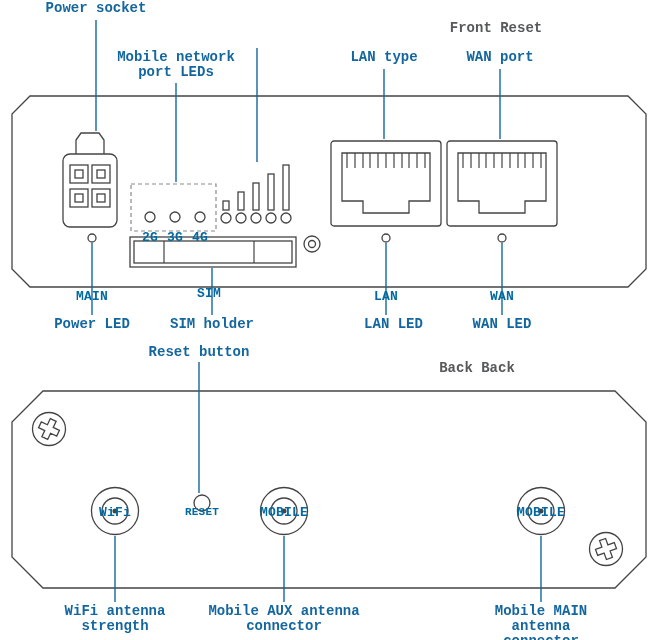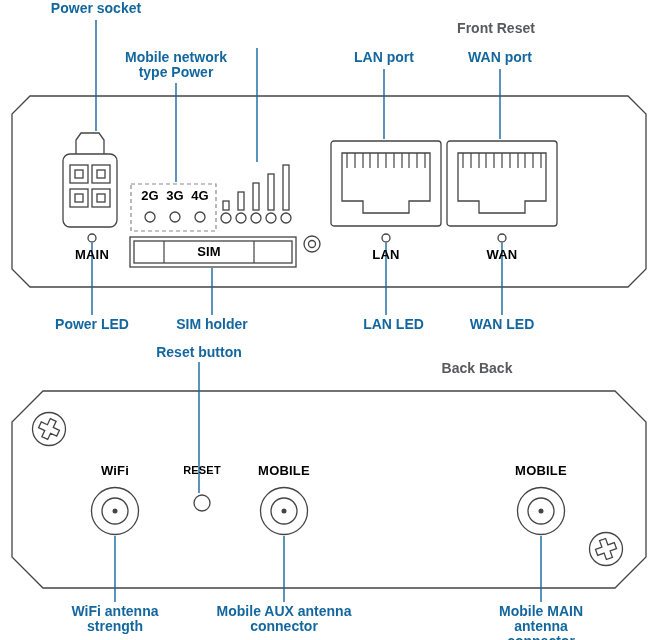--- a/index.html
+++ b/index.html
@@ -1,27 +1,27 @@
 <!DOCTYPE html>
 <html style="--callout: #14679e; --view-title: #58595b; --line-art: #444444;"><head>
 <meta charset="utf-8">
 <style>
   :root { --callout:#14679e; --view-title:#58595b; --line-art:#444444; }
   html,body { margin:0; padding:0; background:#fff; }
   .canvas {
     position:relative; width:649px; height:640px; background:#fff; overflow:hidden;
-    font-family:Liberation Sans, sans-serif;
+    font-family:Liberation Mono, monospace;
   }
   .canvas svg.art { position:absolute; left:0; top:0; }
   .lbl { position:absolute; transform:translateX(-50%); text-align:center; white-space:pre-line; }
   .callout {
     color:var(--callout,#14679e); font-size:14px; font-weight:700; line-height:15px;
   }
   .view-title { color:var(--view-title,#58595b); font-size:14px; font-weight:700; }
-  .panel-label { color:#000000; font-size:13px; font-weight:700; letter-spacing:.2px; }
+  .panel-label { color:#0369a1; font-size:13px; font-weight:700; letter-spacing:.2px;margin-top:42px; }
   .panel-label.small { font-size:11px; }
   
   .s  { stroke:var(--line-art,#444); fill:#fff; stroke-width:1.3; }
   .sn { stroke:var(--line-art,#444); fill:none; stroke-width:1.3; }
   .dash { stroke:#8a8a8a; fill:none; stroke-width:1.2; stroke-dasharray:4 3; }
   .pin { stroke:var(--line-art,#444); stroke-width:1.2; }
   .dot { fill:var(--line-art,#444); stroke:none; }
   .leader { stroke:var(--callout,#14679e); stroke-width:1.4; }
 </style>
 </head>
@@ -161,22 +161,22 @@
       <line class="leader" x1="199" y1="362" x2="199" y2="493"></line>
       <line class="leader" x1="115" y1="536" x2="115" y2="602"></line>
       <line class="leader" x1="284" y1="536" x2="284" y2="602"></line>
       <line class="leader" x1="541" y1="536" x2="541" y2="602"></line>
     </g>
   </svg>
 
   <div class="lbl callout" style="left:96px; top:1px;">Power socket</div>
   <div class="lbl view-title" style="left:496px; top:20px;">Front Reset</div>
   <div class="lbl callout" style="left:176px; top:50px;">Mobile network
-type Power</div>
-  <div class="lbl callout" style="left:384px; top:50px;">LAN port</div>
+port LEDs</div>
+  <div class="lbl callout" style="left:384px; top:50px;">LAN type</div>
   <div class="lbl callout" style="left:500px; top:50px;">WAN port</div>
 
   <div class="lbl panel-label" style="left:92px;  top:247px;">MAIN</div>
   <div class="lbl panel-label" style="left:150px; top:188px;">2G</div>
   <div class="lbl panel-label" style="left:175px; top:188px;">3G</div>
   <div class="lbl panel-label" style="left:200px; top:188px;">4G</div>
   <div class="lbl panel-label" style="left:209px; top:244px;">SIM</div>
   <div class="lbl panel-label" style="left:386px; top:247px;">LAN</div>
   <div class="lbl panel-label" style="left:502px; top:247px;">WAN</div>
 

